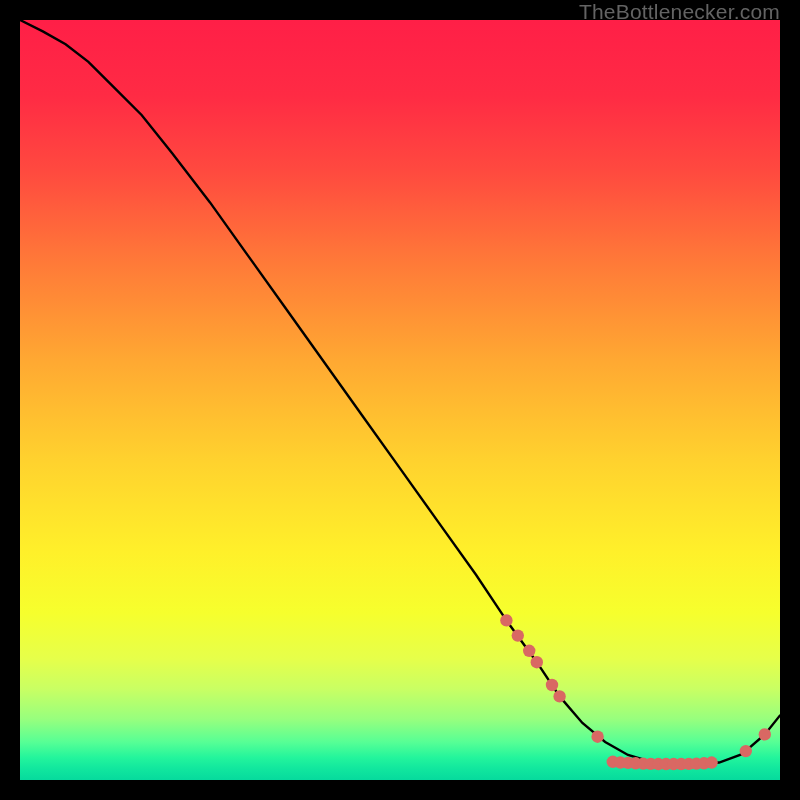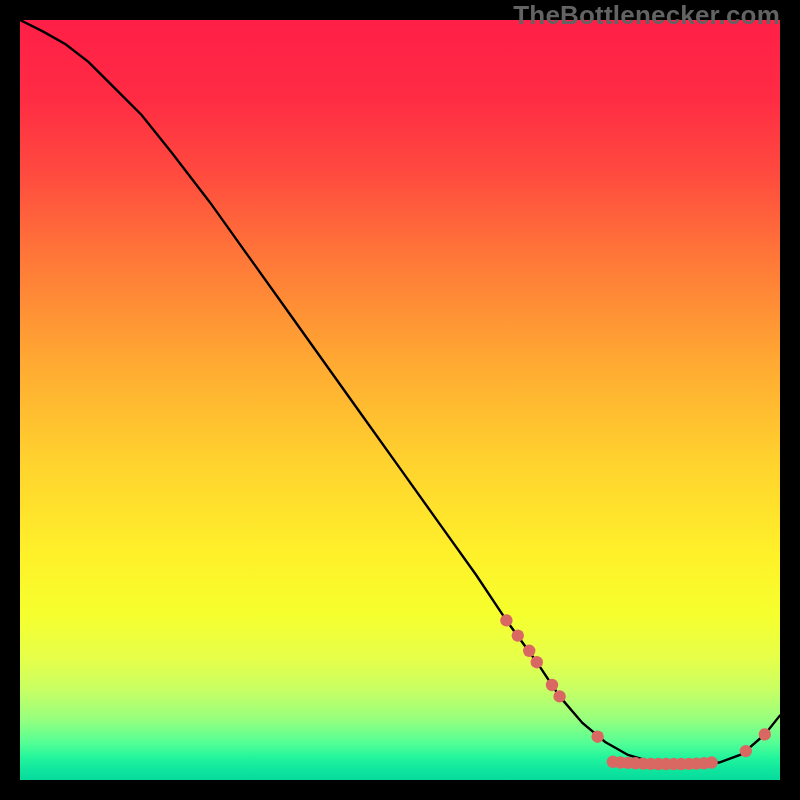--- a/index.html
+++ b/index.html
@@ -32,24 +32,23 @@
     position: absolute;
     left: 0; top: 0;
     width: 760px;
     height: 760px;
   }
   .watermark {
     position: absolute;
     top: 0;
     right: 20px;
     color: #636363;
-    font-size: 26px;
+    font-size: 21px;
     letter-spacing: 0.2px;
     z-index: 5;
-    font-weight: bold;
   }
   .watermark a {
     color: #636363;
     text-decoration: none;
   }
 </style>
 </head>
 <body>
 
 <div class="stage">

